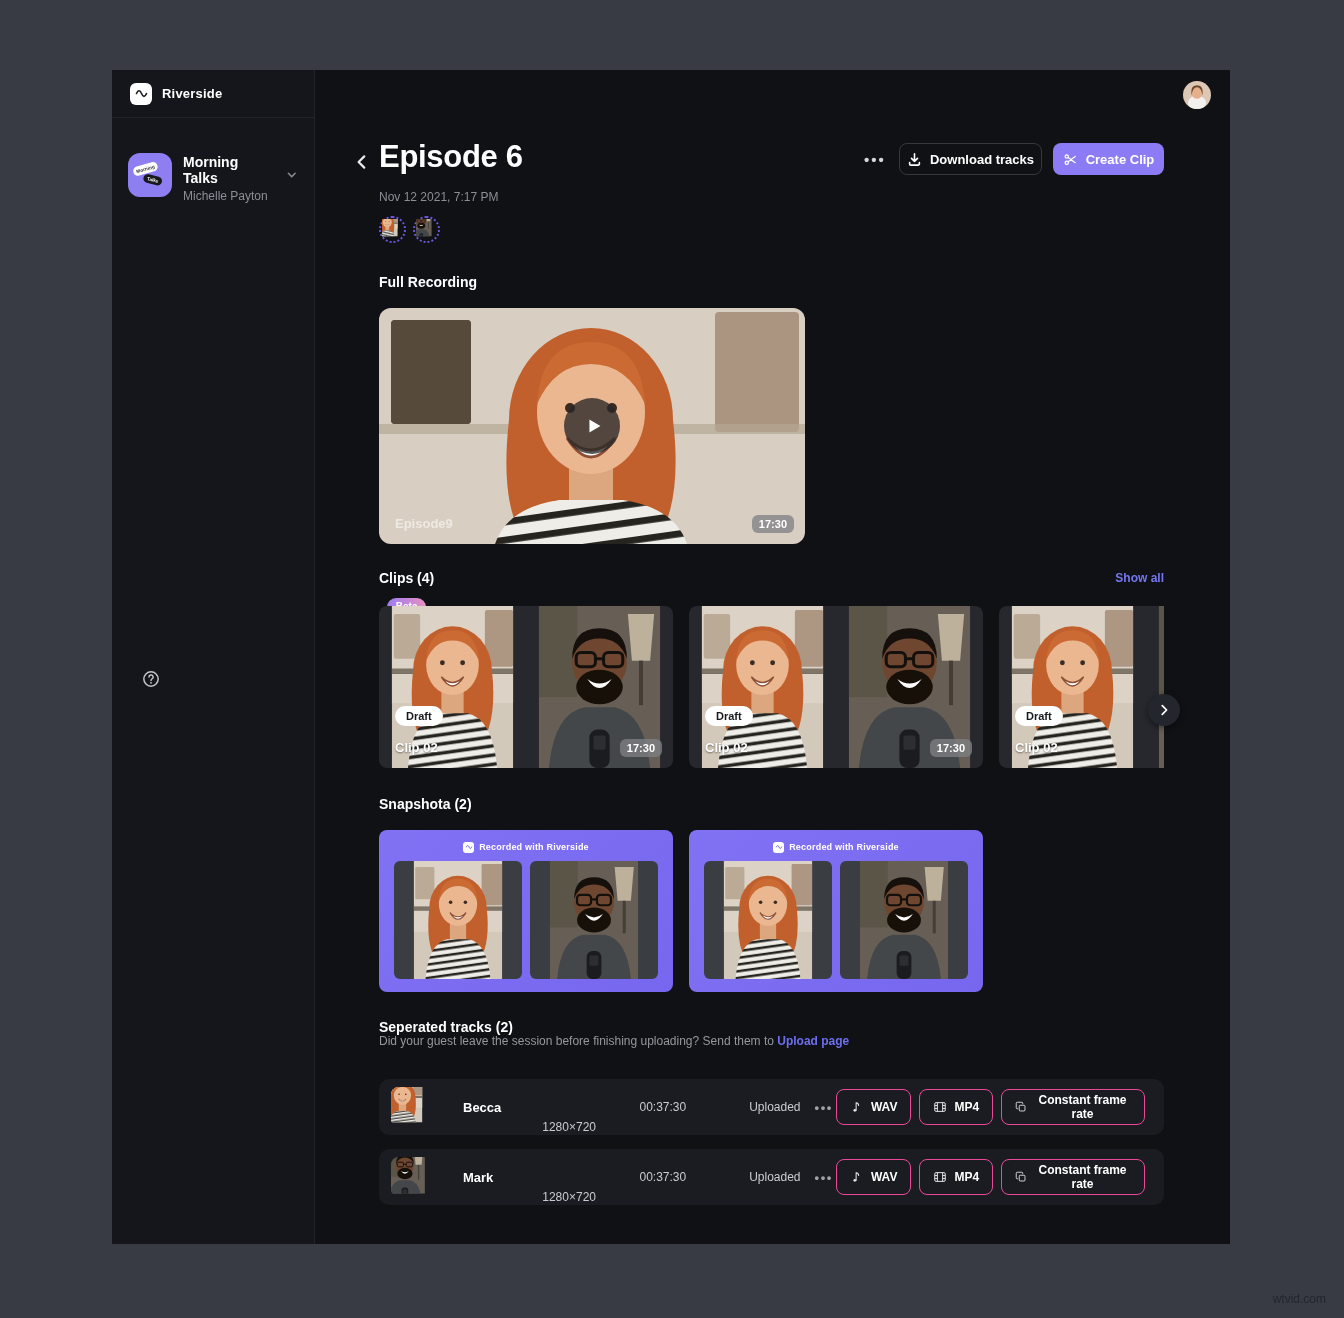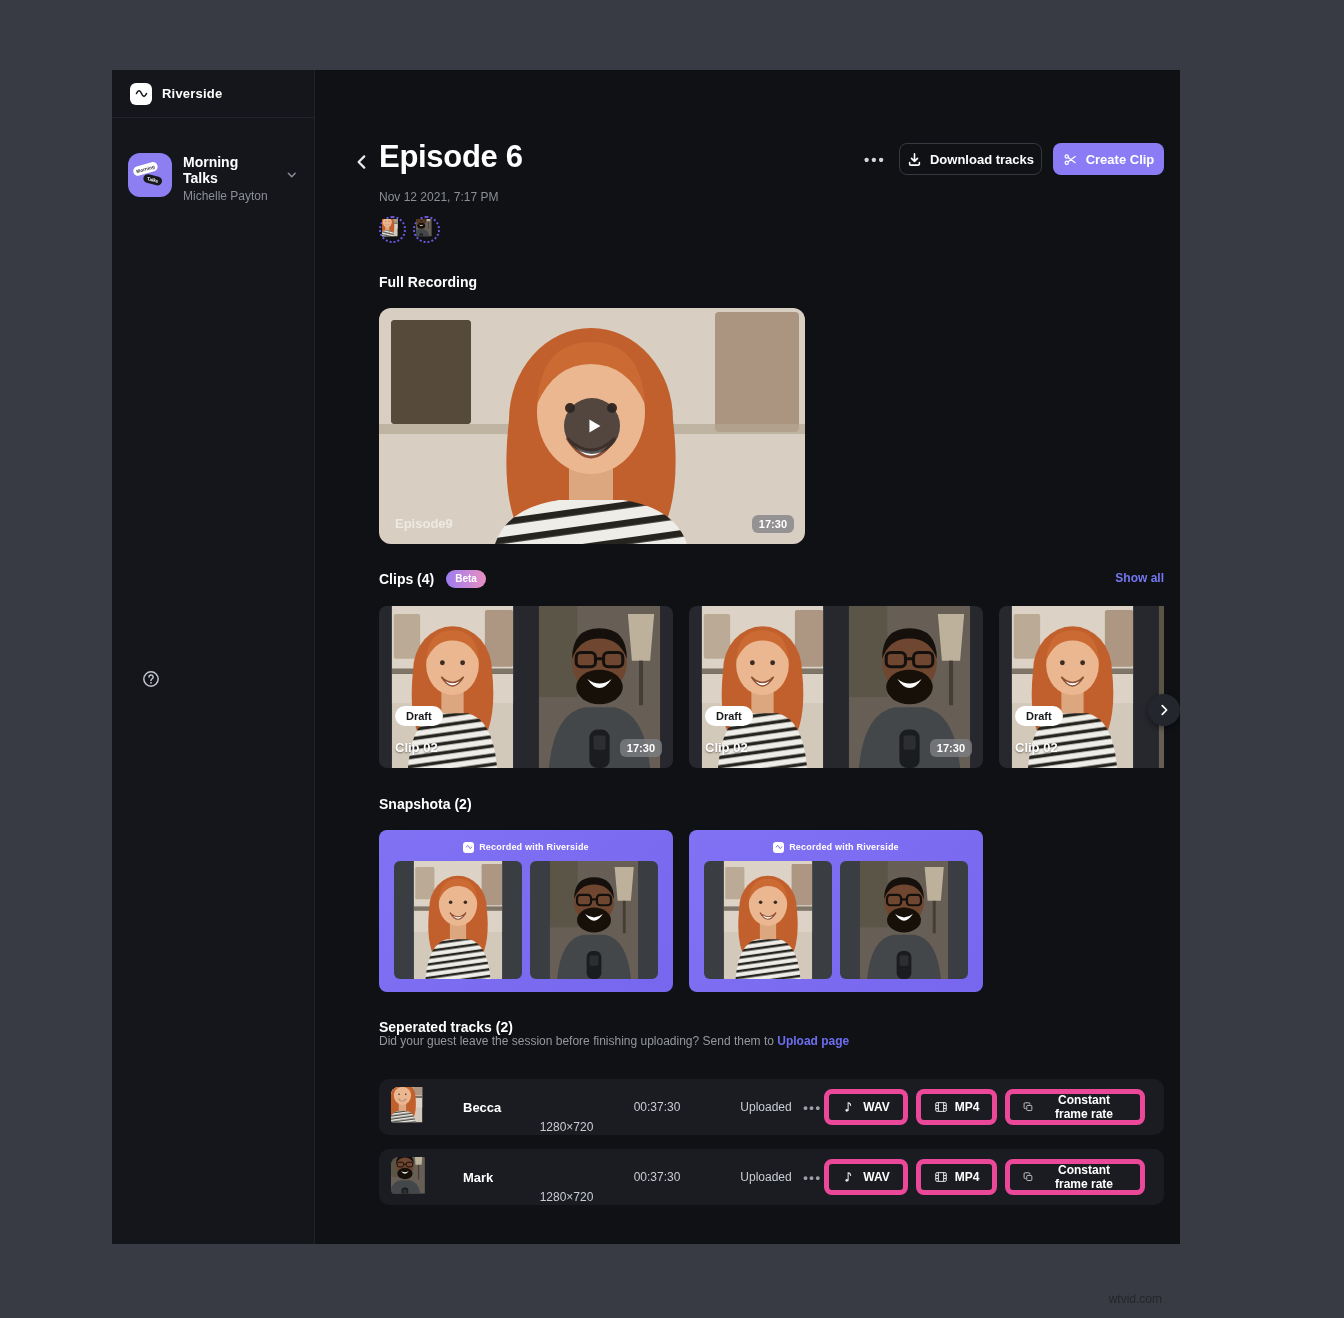--- a/index.html
+++ b/index.html
@@ -3,21 +3,21 @@
 <meta charset="utf-8">
 <style>
   * { box-sizing: border-box; margin: 0; padding: 0; }
   html,body { width:1344px; height:1318px; }
   body {
     font-family: "Liberation Sans", sans-serif;
     background: #383b43;
     color: #fff;
     -webkit-font-smoothing: antialiased;
   }
-  .stage { position:relative; width:1180px; height:1318px; overflow:hidden; background:#383b43; }
+  .stage { position:relative; width:1344px; height:1318px; overflow:hidden; background:#383b43; }
   .window { position:absolute; left:112px; top:70px; width:1118px; height:1174px; background:#0f1115; }
 
   
   .sidebar { position:absolute; left:0; top:0; bottom:0; width:203px; background:#14161b; border-right:1px solid #21232a; }
   .brand-bar { height:48px; display:flex; align-items:center; gap:10px; padding:0 18px; border-bottom:1px solid #21232a; cursor:pointer; }
   .brand-logo { width:22px; height:22px; background:#fff; border-radius:6px; display:flex; align-items:center; justify-content:center; color:#17191d; }
   .brand-logo svg { width:15px; height:15px; }
   .brand-name { font-size:13px; font-weight:700; letter-spacing:.2px; }
 
   .workspace { margin:28px 16px 0; display:flex; align-items:center; gap:11px; cursor:pointer; }
@@ -58,21 +58,21 @@
   
   .video-card { position:absolute; left:64px; top:238px; width:426px; height:236px; border-radius:12px; overflow:hidden; cursor:pointer; background:#2a2c31; }
   .video-card > svg { width:100%; height:100%; display:block; }
   .play-btn { position:absolute; left:50%; top:50%; width:56px; height:56px; margin:-28px 0 0 -28px; border-radius:50%; background:rgba(38,38,40,.78); display:flex; align-items:center; justify-content:center; cursor:pointer; }
   .play-btn svg { width:22px; height:22px; margin-left:3px; }
   .vid-label { position:absolute; left:16px; bottom:13px; font-size:13px; font-weight:700; color:rgba(255,255,255,.55); }
   .dur-pill { position:absolute; right:11px; bottom:11px; background:rgba(128,128,132,.78); color:#fff; font-size:11px; font-weight:700; padding:3px 7px; border-radius:6px; }
   .dur-pill:empty { display:none; }
 
   
-  .clips-header { position:absolute; left:64px; top:500px; display:flex; align-items:center; gap:12px; }
+  .clips-header { position:absolute; left:64px; top:500px; display:flex; align-items:center; gap:12px;flex-direction:column; }
   .clips-header .sec-h { font-size:14px; font-weight:700; }
   .beta-badge { font-size:10px; font-weight:700; color:#fff; padding:3px 9px 4px; border-radius:10px; background:linear-gradient(90deg,#9d7cf1,#e88fc1); }
   .show-all { position:absolute; right:66px; top:501px; font-size:12px; font-weight:700; color:#7577f0; text-decoration:none; cursor:pointer; }
   .clips-row { position:absolute; left:64px; top:536px; width:785px; height:162px; overflow:hidden; display:flex; gap:16px;text-align:center; }
   .clip-card { position:relative; flex:0 0 294px; width:294px; height:162px; border-radius:8px; overflow:hidden; display:flex; cursor:pointer; background:#26282e; }
   .clip-half { width:50%; height:100%; overflow:hidden; }
   .clip-half svg { width:100%; height:100%; display:block; }
   .draft-pill { position:absolute; left:16px; bottom:42px; background:#fff; color:#17191d; font-size:11px; font-weight:700; padding:4px 11px; border-radius:13px; }
   .clip-label { position:absolute; left:16px; bottom:13px; font-size:13px; font-weight:700; color:#fff; text-shadow:0 1px 2px rgba(0,0,0,.5); }
   .next-btn { position:absolute; left:833px; top:624px; width:32px; height:32px; border-radius:50%; background:#23262d; border:none; color:#fff; display:flex; align-items:center; justify-content:center; cursor:pointer; box-shadow:0 2px 6px rgba(0,0,0,.45); }
@@ -97,21 +97,21 @@
   .track-row.r1 { top:1079px; }
   .t-avatar { width:40px; height:40px; border-radius:8px; overflow:hidden; flex:0 0 auto; }
   .t-avatar svg { width:100%; height:100%; display:block; }
   .t-name { margin-left:32px; width:84px; font-size:13px; font-weight:700; color:#fff; }
   .t-val { font-size:12px; color:#c9ccd1; }
   .t-res { width:103px;margin-top:40px; }
   .t-dur { width:95px; }
   .t-status { width:86px;padding-left:20px; }
   .t-more { width:26px; background:none; border:none; color:#9ea1a7; font-size:13px; font-weight:700; letter-spacing:1.5px; cursor:pointer; font-family:inherit; }
   .t-actions { margin-left:auto; display:flex; gap:8px; }
-  .t-btn { display:inline-flex; align-items:center; gap:7px; height:36px; padding:0 13px; background:transparent; border:5px solid #ec4899; border-radius:8px; color:#fff; font-size:12px; font-weight:700; font-family:inherit; cursor:pointer; }
+  .t-btn { display:inline-flex; align-items:center; gap:7px; height:36px; padding:0 13px; background:transparent; border:1px solid #ec4899; border-radius:8px; color:#fff; font-size:12px; font-weight:700; font-family:inherit; cursor:pointer; }
   .t-btn svg { width:14px; height:14px; color:#e3e5e8; }
 
   .watermark { position:absolute; right:18px; bottom:12px; font-size:12px; color:#23262b; }
   .defs-holder { position:absolute; width:0; height:0; overflow:hidden; }
 </style>
 </head>
 <body>
 
 <svg class="defs-holder" xmlns="http://www.w3.org/2000/svg" aria-hidden="true">
   <defs>

